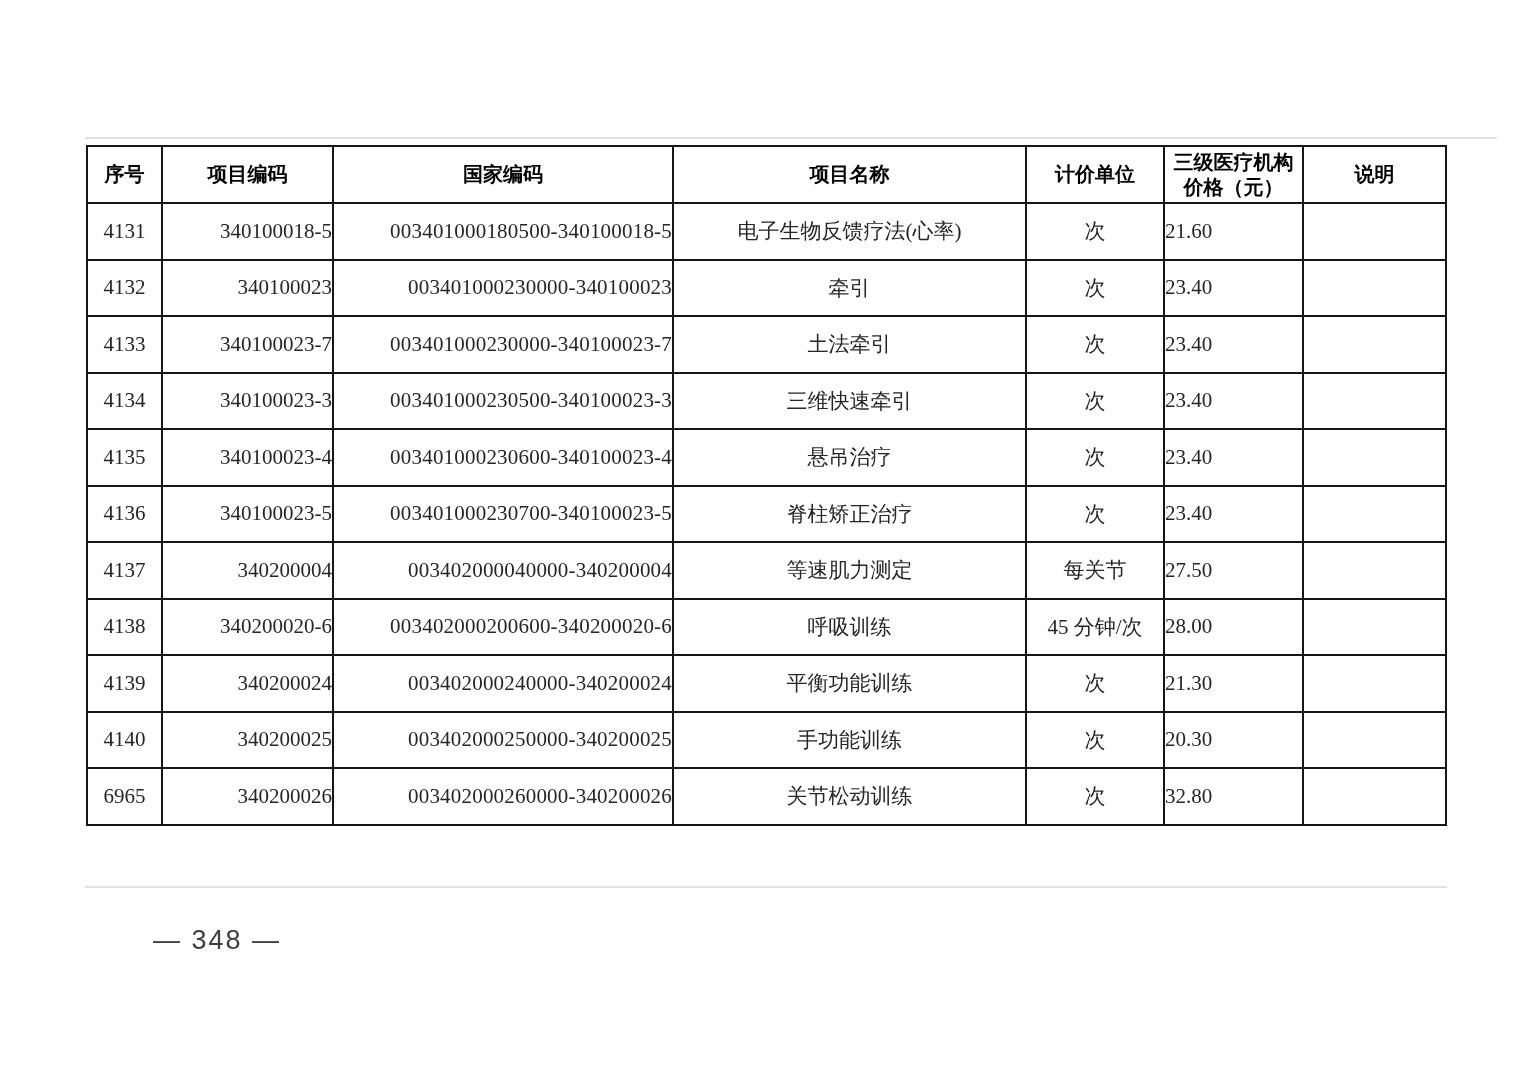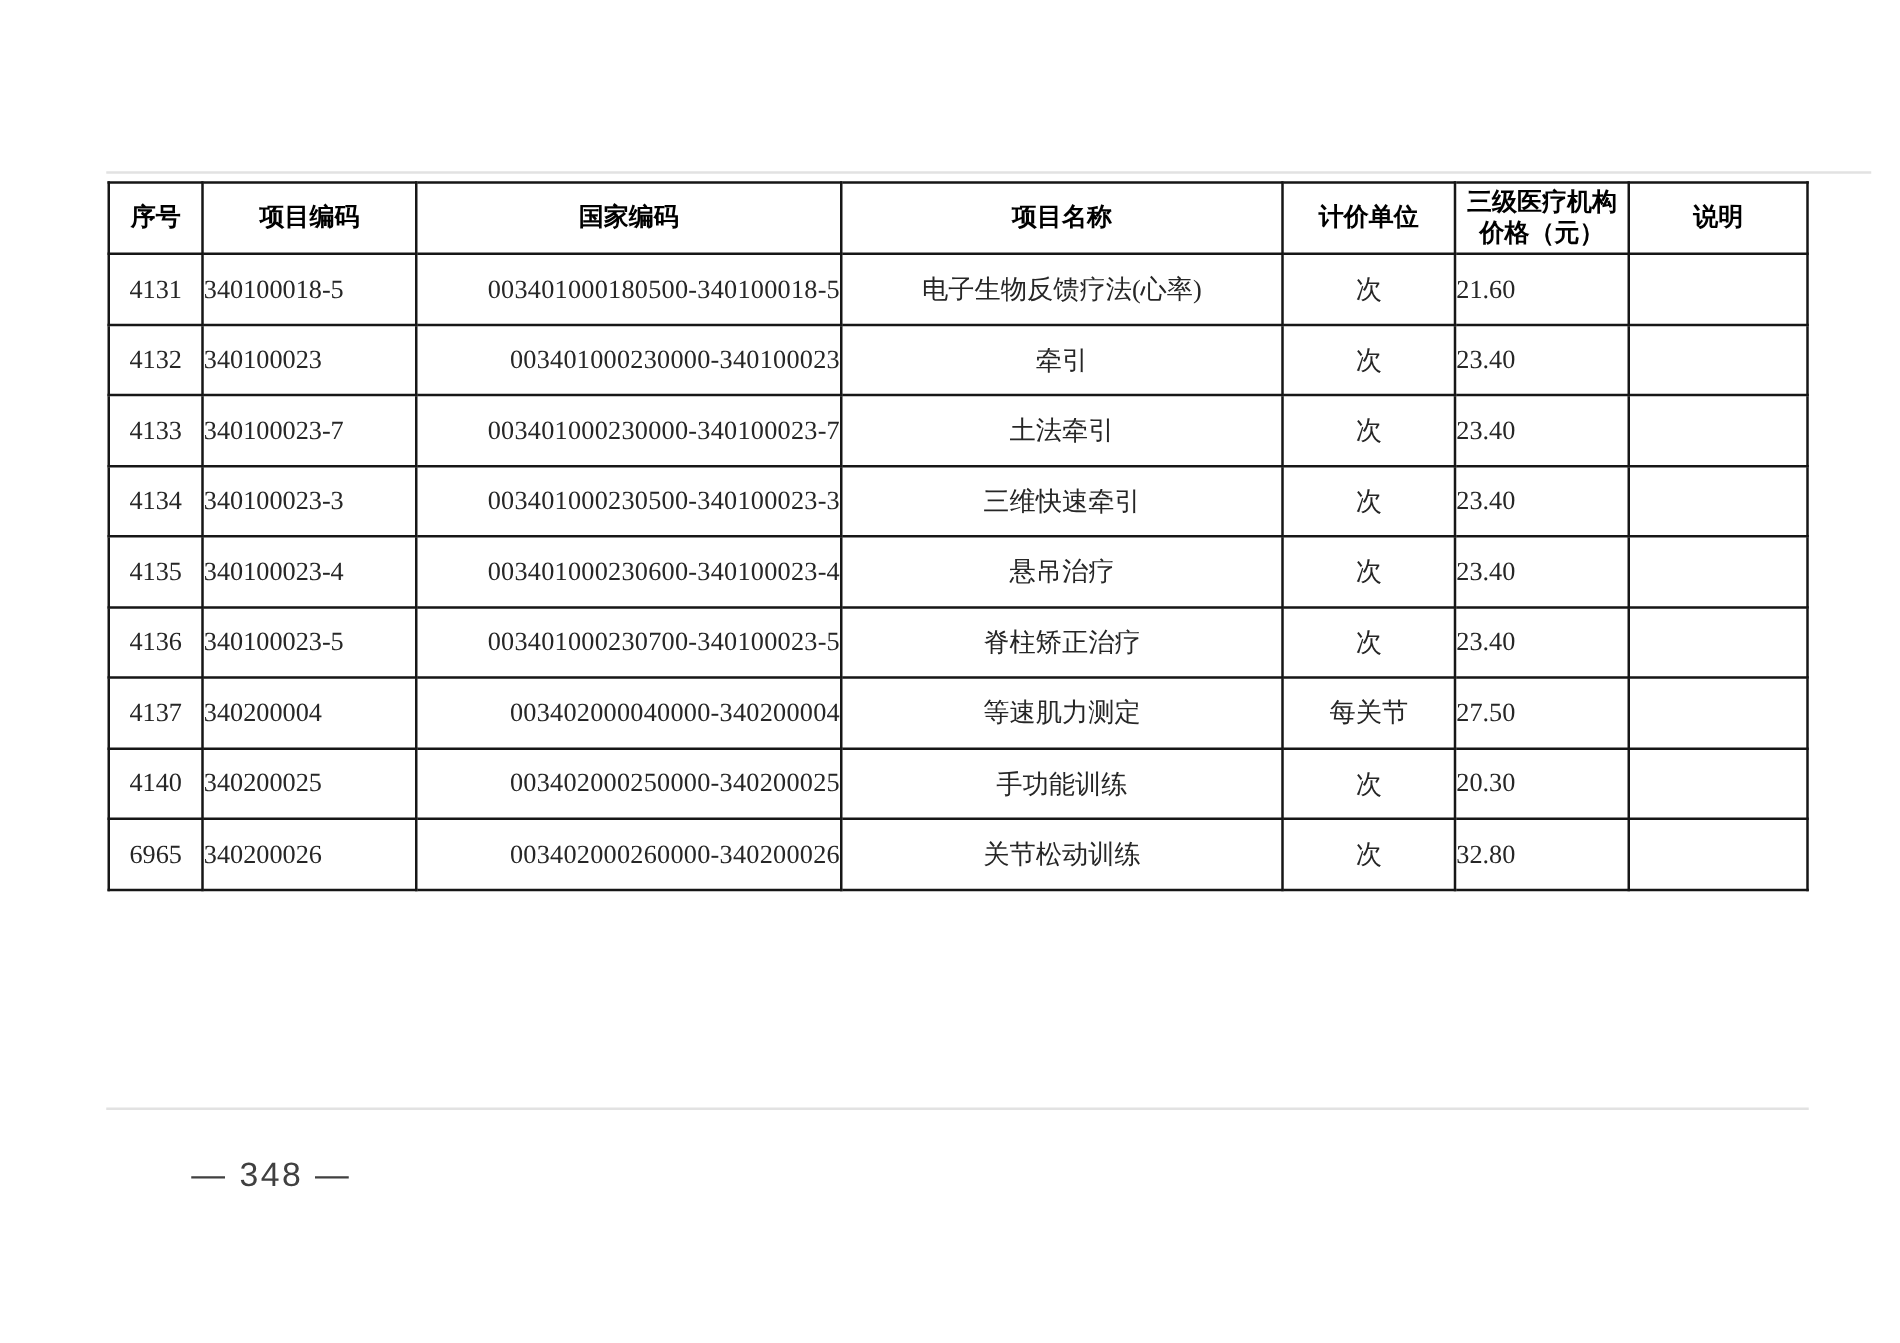--- a/index.html
+++ b/index.html
@@ -62,21 +62,21 @@
     padding: 0 2px;
   }
   table.price-table tbody td {
     height: 54.5px;
     font-family: "Liberation Serif", serif;
     font-size: 21px;
     color: #262626;
     padding: 0;
   }
   td.c-seq   { text-align: center; }
-  td.c-item  { text-align: left; padding-left: 5px; }
+  td.c-item  { text-align: right; padding-left: 5px; }
   td.c-nat   { text-align: right; padding-left: 3px; letter-spacing: 0.2px; }
   td.c-name  { text-align: center; padding-left: 4px; }
   td.c-unit  { text-align: center; }
   td.c-price { text-align: left; }
   td.c-note  { text-align: center; }
   .page-number {
     position: absolute;
     left: 153px;
     top: 925px;
     font-family: Liberation Sans, sans-serif;
@@ -174,20 +174,38 @@
         <tr>
           <td class="c-seq">4137</td>
           <td class="c-item">340200004</td>
           <td class="c-nat">003402000040000-340200004</td>
           <td class="c-name">等速肌力测定</td>
           <td class="c-unit">每关节</td>
           <td class="c-price">27.50</td>
           <td class="c-note"></td>
         </tr>
         <tr>
+          <td class="c-seq">4138</td>
+          <td class="c-item">340200020-6</td>
+          <td class="c-nat">003402000200600-340200020-6</td>
+          <td class="c-name">呼吸训练</td>
+          <td class="c-unit">45 分钟/次</td>
+          <td class="c-price">28.00</td>
+          <td class="c-note"></td>
+        </tr>
+        <tr>
+          <td class="c-seq">4139</td>
+          <td class="c-item">340200024</td>
+          <td class="c-nat">003402000240000-340200024</td>
+          <td class="c-name">平衡功能训练</td>
+          <td class="c-unit">次</td>
+          <td class="c-price">21.30</td>
+          <td class="c-note"></td>
+        </tr>
+        <tr>
           <td class="c-seq">4140</td>
           <td class="c-item">340200025</td>
           <td class="c-nat">003402000250000-340200025</td>
           <td class="c-name">手功能训练</td>
           <td class="c-unit">次</td>
           <td class="c-price">20.30</td>
           <td class="c-note"></td>
         </tr>
         <tr>
           <td class="c-seq">6965</td>

